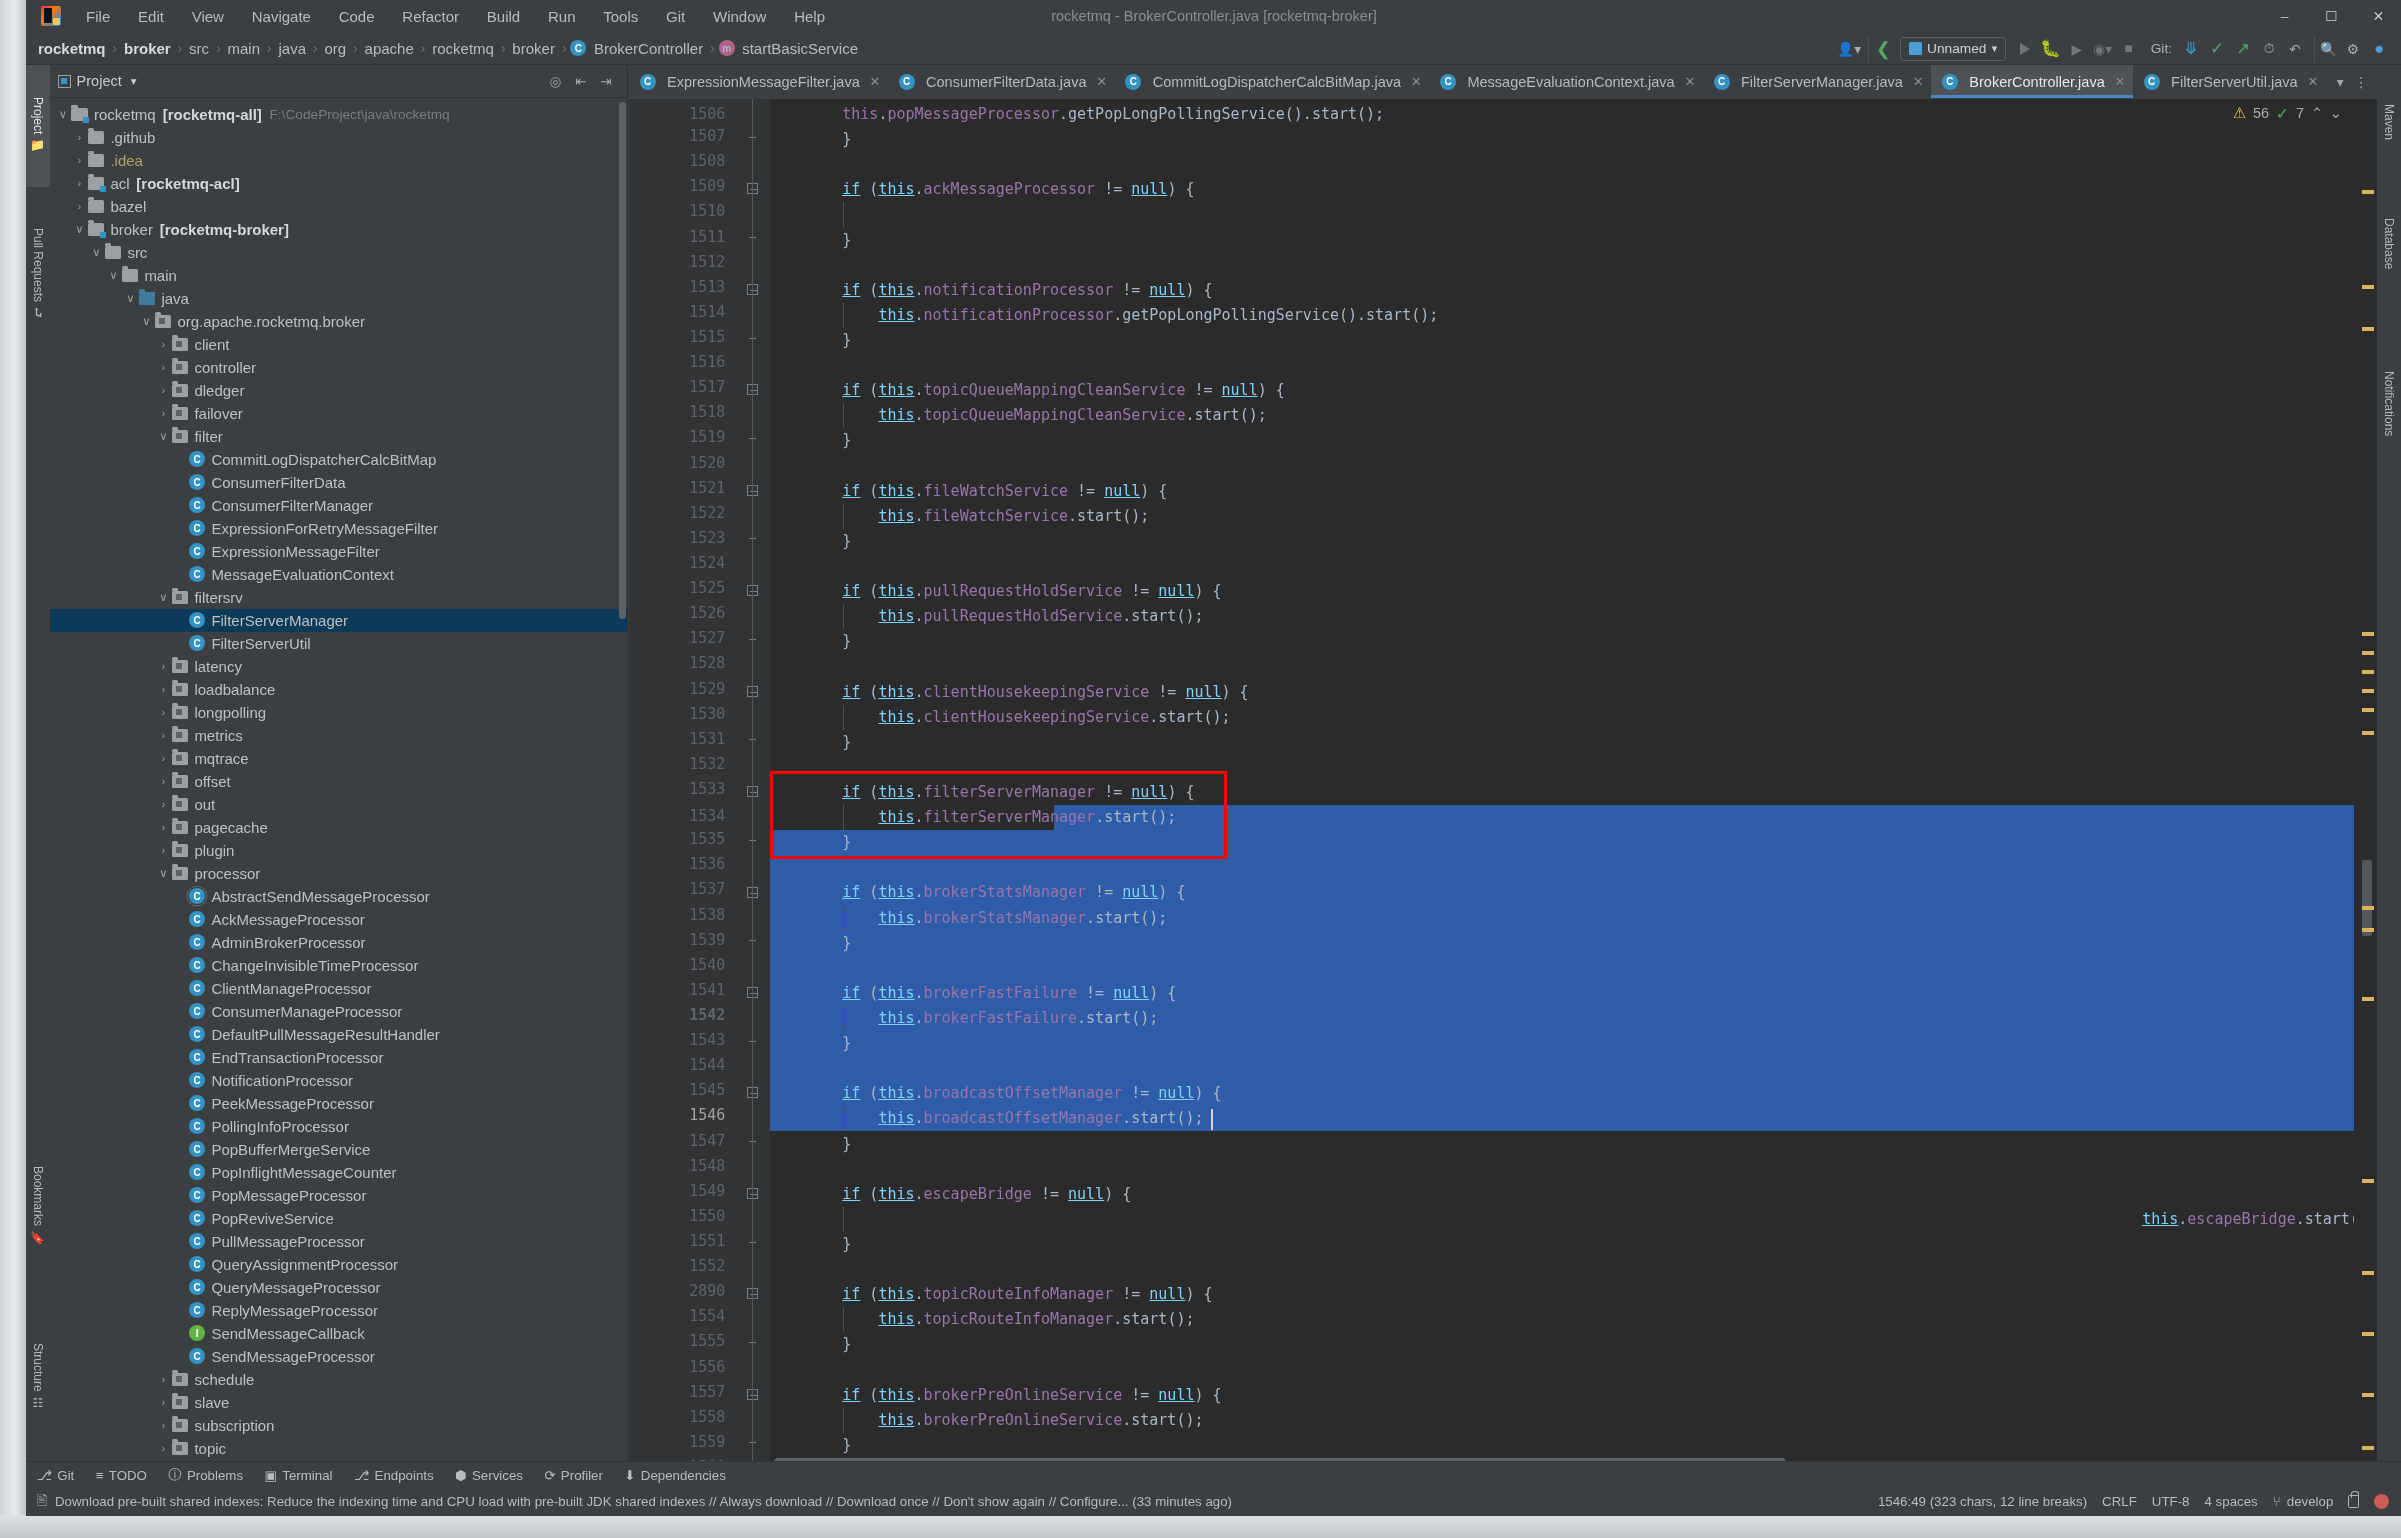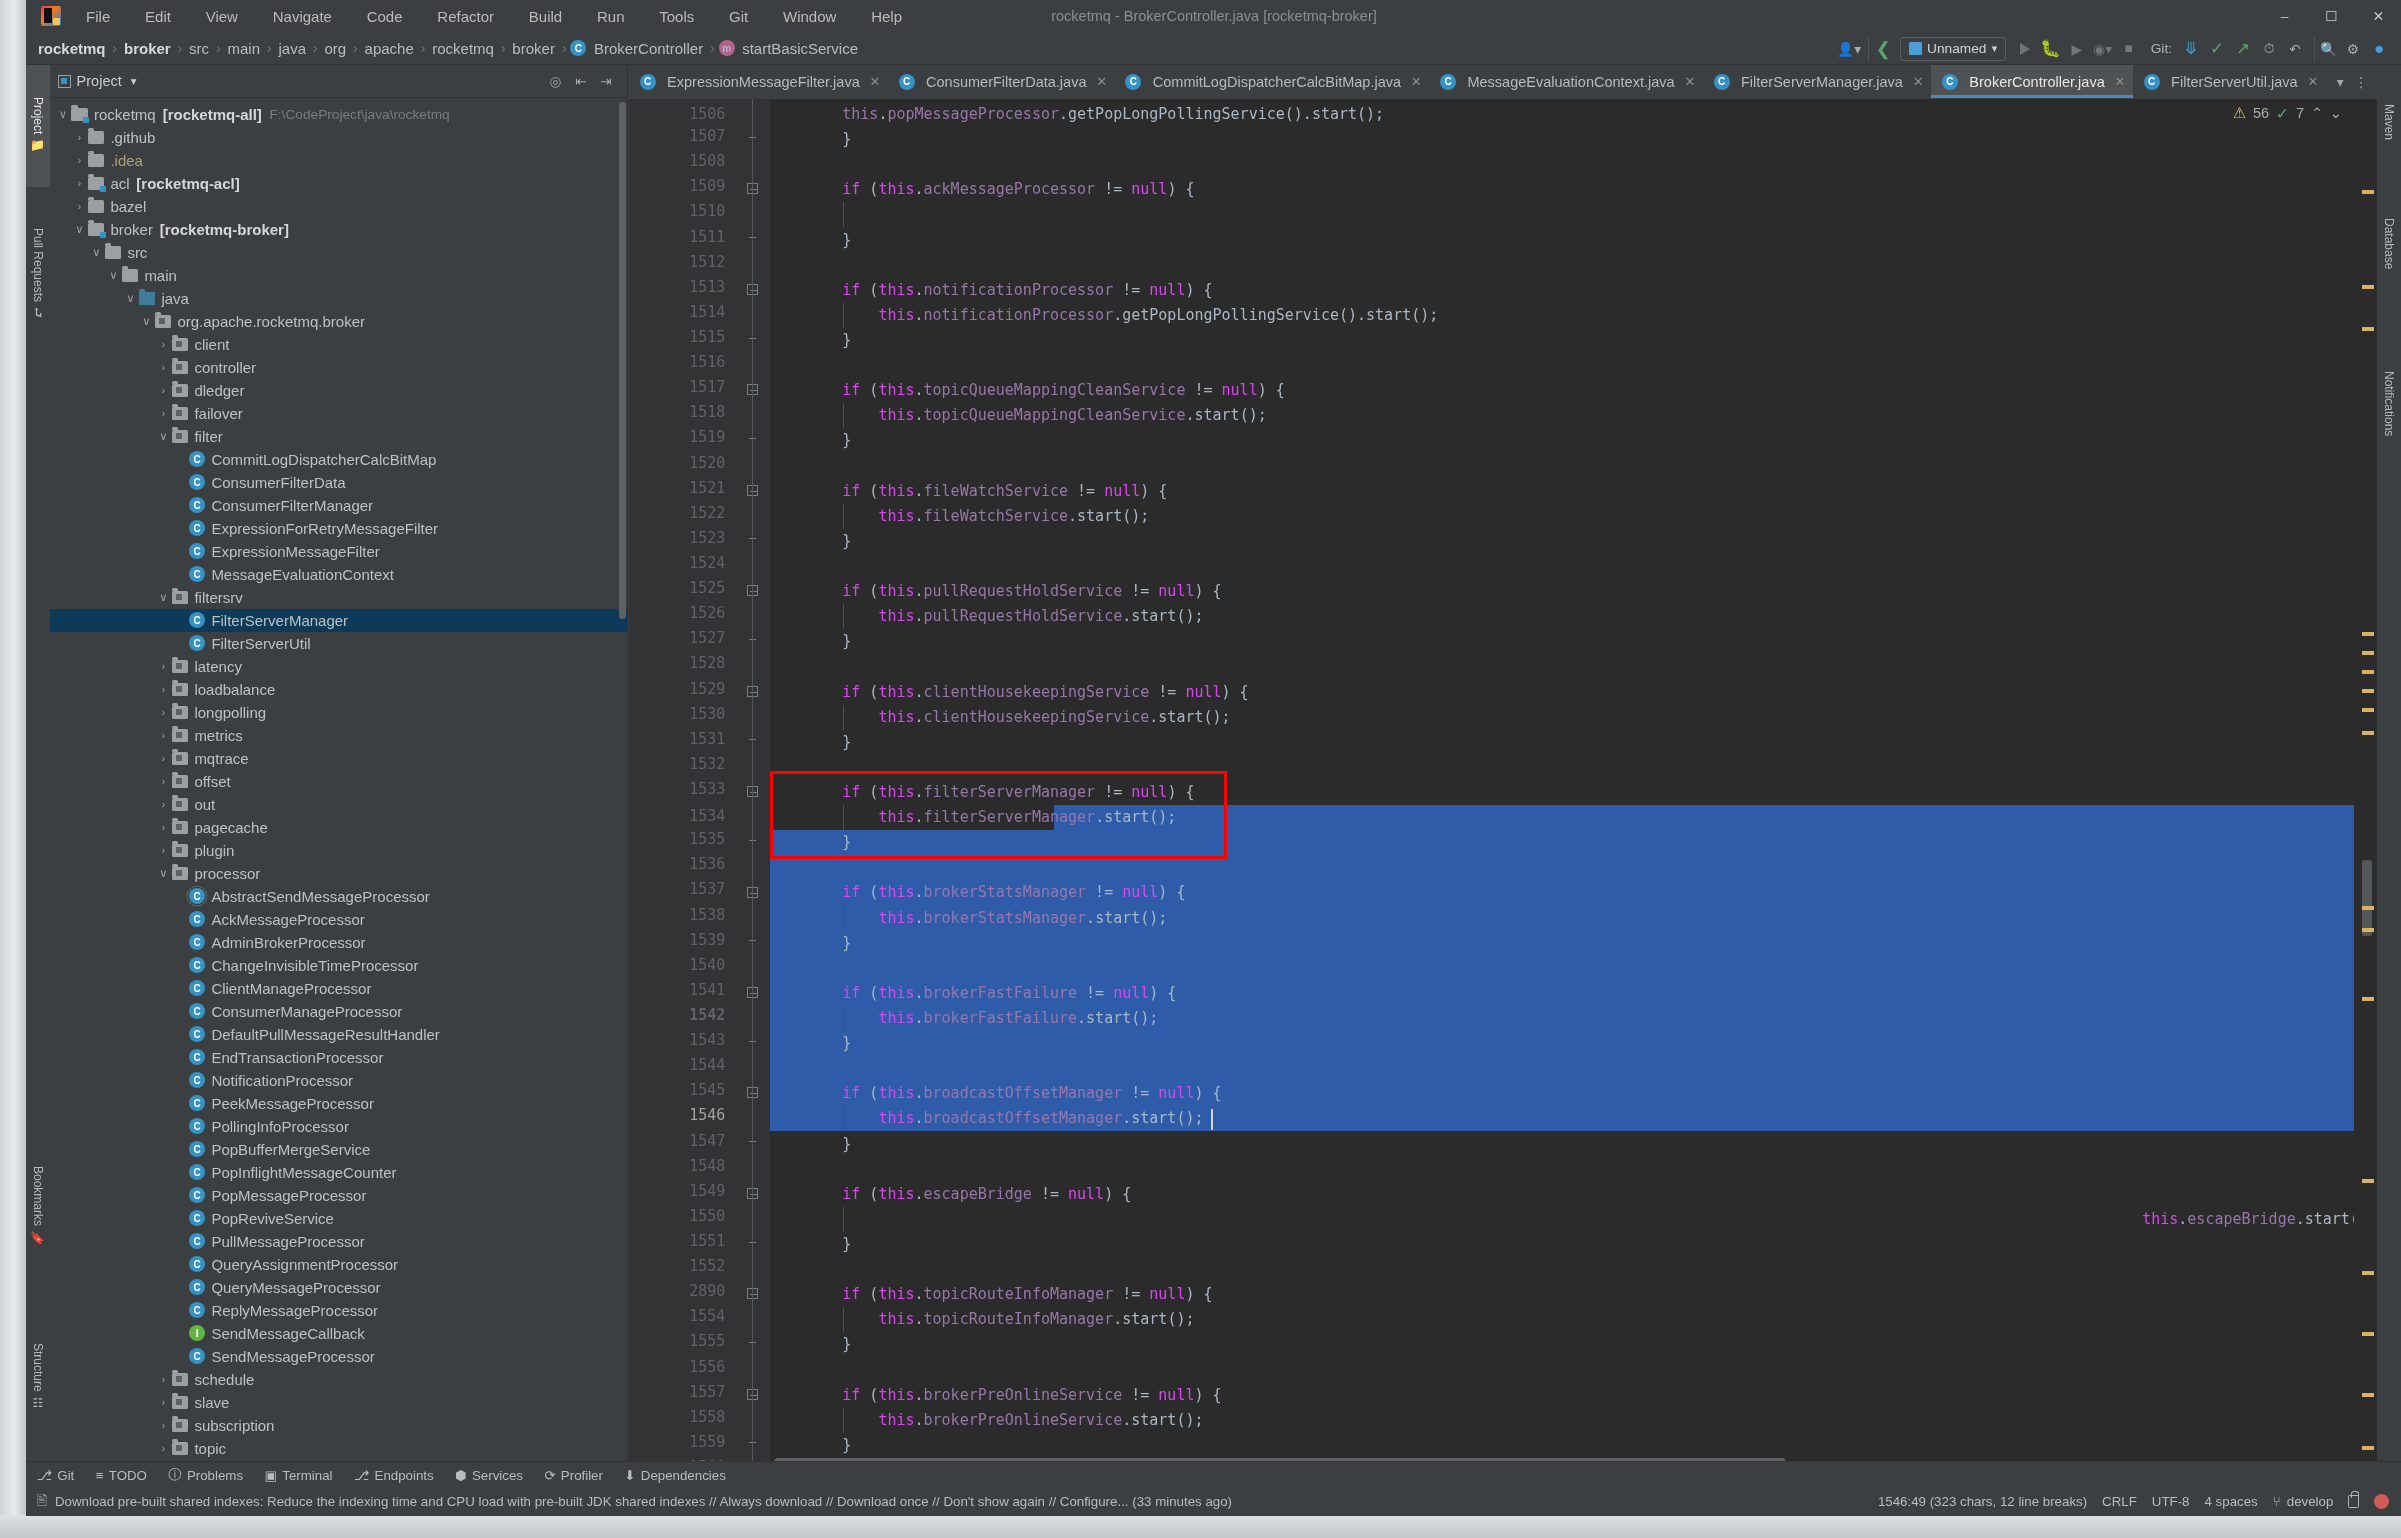--- a/index.html
+++ b/index.html
@@ -16,21 +16,21 @@
   
   .titlebar { position:absolute; left:26px; top:0; width:2376px; height:32px;
               background:#3c3f41; display:flex; align-items:center; }
   .ij-logo { width:20px; height:20px; margin-left:15px; margin-right:13.7px;
              border-radius:2.3px; position:relative; overflow:hidden;
              background:linear-gradient(135deg,#fe315d 0%, #f97a12 40%, #087cfa 100%); }
   .ij-logo:after { content:""; position:absolute; left:3px; top:2.3px; width:8.4px; height:14.5px;
                    background:#0d1117; border-radius:0.8px; }
   .ij-logo:before { content:""; position:absolute; right:1.5px; bottom:1.5px; width:6.8px; height:6.8px;
                    background:#f2c94c; }
-  .menu { display:flex; align-items:flex-start; gap:12px; }
+  .menu { display:flex; align-items:flex-start; gap:5px; }
   .menu-item { color:#bbbbbb; font-size:15px; padding:3px 11.4px; cursor:default; white-space:nowrap; }
   .win-title { position:absolute; left:50%; transform:translateX(-50%);
                color:#8c8f91; font-size:14.5px; white-space:nowrap; }
   .win-btns { position:absolute; right:0; top:0; height:32px; display:flex; }
   .win-btn { width:47px; height:32px; display:flex; align-items:center; justify-content:center;
              color:#c8cbcd; font-size:13.7px; }
 
   
   .navbar { position:absolute; left:26px; top:32px; width:2376px; height:33px;
             background:#3c3f41; display:flex; align-items:center;
@@ -144,21 +144,21 @@
                   background:#7a7e80; }
   .fold.end i { border:none; }
   .fold.end i:before { content:""; position:absolute; left:5.3px; top:0; width:1.1px; height:12px;
                        background:#7a7e80; }
   .vline { position:absolute; left:123px; top:0; bottom:0; width:1.1px; background:#555a5c; }
 
   .codearea { position:absolute; left:141px; top:0; right:0; bottom:0; overflow:hidden;
               font-family:"DejaVu Sans Mono", monospace; font-size:15px; }
   .cl { position:absolute; left:0; right:0; height:25px; line-height:25px; white-space:pre; }
   .cl span { white-space:pre; }
-  .k  { color:#d946ef; }   
+  .k  { color:#7dd3fc;text-decoration:underline; }   
   .f  { color:#9876aa; }   
   .pl { color:#a9b7c6; }   
   .m  { color:#a9b7c6; }   
   .selbg { position:absolute; background:#2f5ca8; }
   .caret { position:absolute; width:1.5px; background:#d4d4d4; }
 
   .redbox { position:absolute; border:3.8px solid #ff0000; }
 
   .indent-guide { position:absolute; width:1.1px; background:#4b5052; }
 

